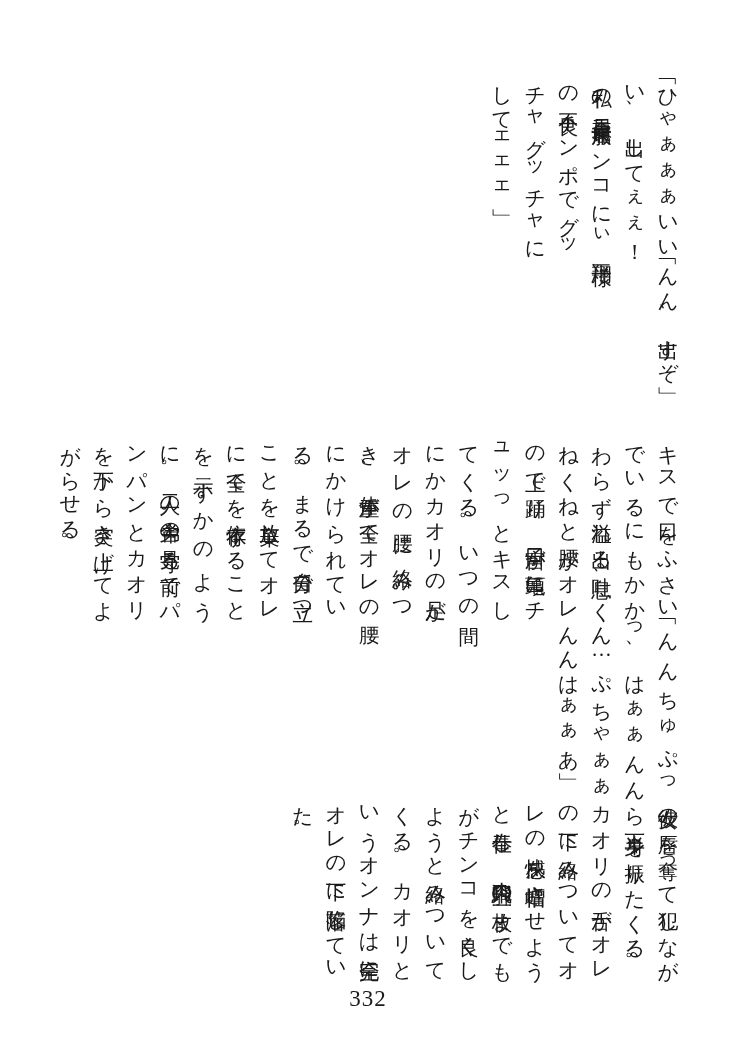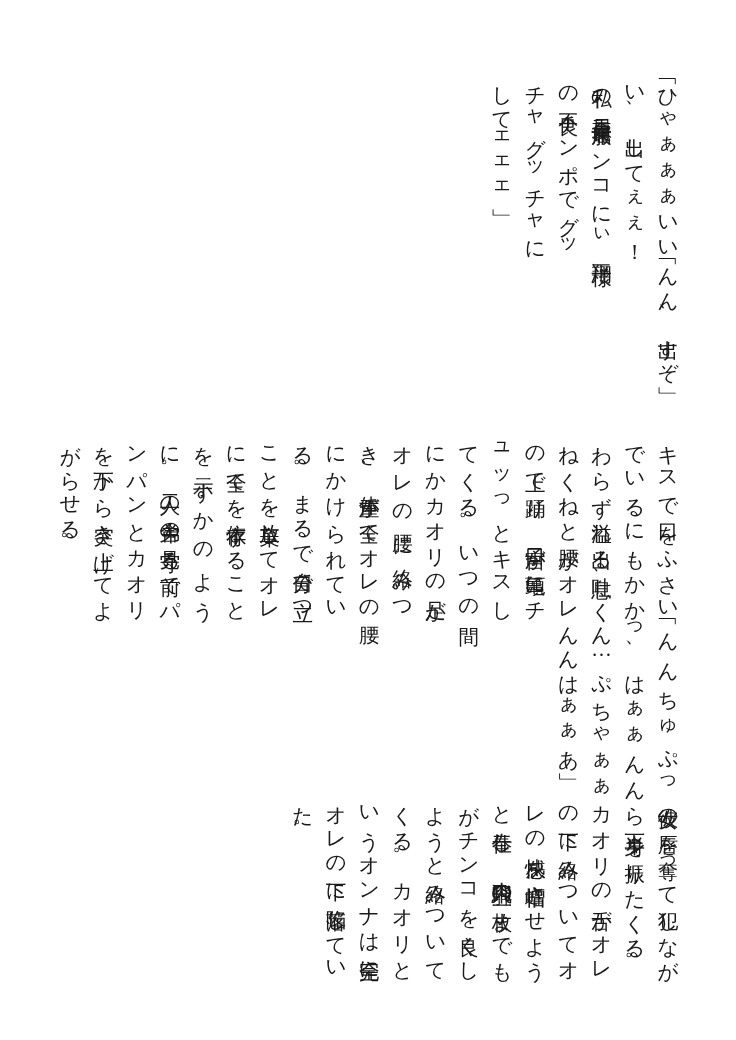--- a/index.html
+++ b/index.html
@@ -67,14 +67,15 @@
 <div class="page">
 
   <div class="text-block">
     <p class="para">彼女の唇を奪って犯しながら下半身を振りたくる。カオリの舌がオレの下に絡みついてオレの快感を増幅させようと奉仕し、肉飛騨の一枚までもがチンコを良くしようと絡みついてくる。カオリというオンナは完全にオレの下に陥落していた。</p>
     <p class="para">「んんちゅぷっっ、はぁぁんんん…ぷちゃぁぁんんはぁぁあ」</p>
     <p class="para">キスで口をふさいでいるにもかかわらず溢れ出る吐息、くねくねと腰がオレの上で踊り、子宮口が亀頭にチュッっとキスしてくる。いつの間にかカオリの足がオレの腰に絡みつき、体重が全てオレの腰にかけられている。まるで自分で立つことを放棄してオレに全てを依存することを示すかのように。二人の舎弟の見守る前でパンパンとカオリを下から突き上げてよがらせる。</p>
     <p class="para">「んん、出すぞ」</p>
     <p class="para">「ひゃぁぁぁいいい、出してぇぇ！ 私の委員長屈服マンコにぃ翔平様の不良チンポでグッチャグッチャにしてェェェ」</p>
   </div>
 
+  <div class="page-number">332</div>
 
 </div>
 
 </body></html>

